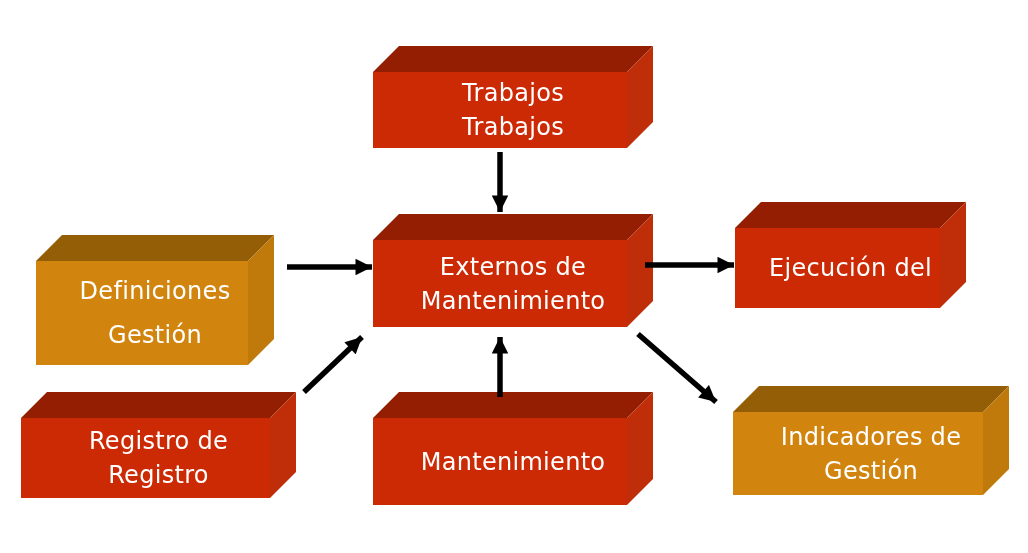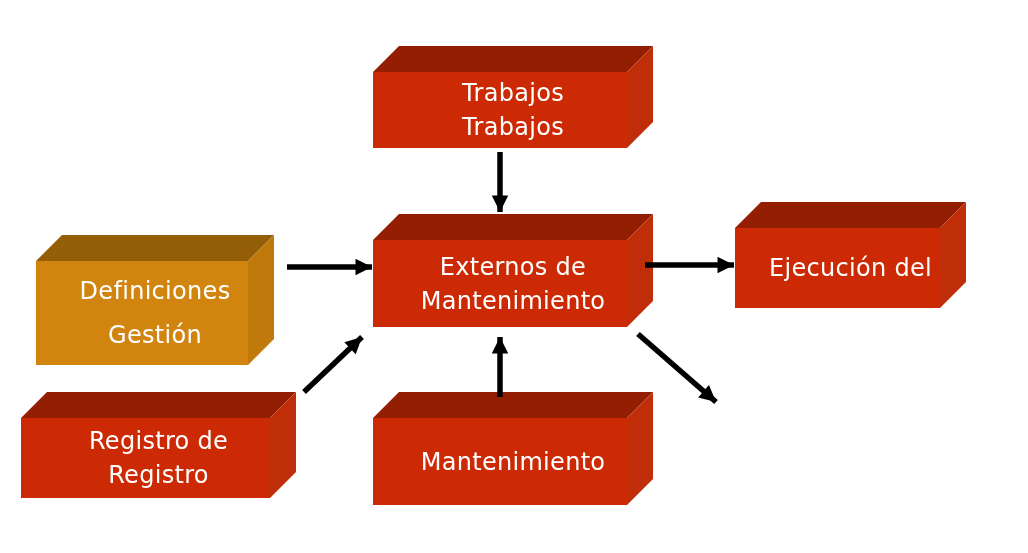--- a/index.html
+++ b/index.html
@@ -95,20 +95,28 @@
   </div>
 
   <div class="box red pos-rutas">
     <div class="face top"></div>
     <div class="face side"></div>
     <div class="face front">
       <span>Mantenimiento</span>
     </div>
   </div>
 
+  <div class="box orange pos-indicadores">
+    <div class="face top"></div>
+    <div class="face side"></div>
+    <div class="face front">
+      <span>Indicadores de</span>
+      <span>Gestión</span>
+    </div>
+  </div>
 
   <svg id="arrows" viewBox="0 0 1028 553">
     <defs>
       <marker id="ah" viewBox="0 0 10 10" refX="10" refY="5" markerWidth="3.2" markerHeight="3" orient="auto-start-reverse">
         <path d="M0,0 L10,5 L0,10 z" fill="#000"></path>
       </marker>
     </defs>
     <line x1="500" y1="152" x2="500" y2="212" marker-end="url(#ah)"></line>
     <line x1="287" y1="267" x2="372" y2="267" marker-end="url(#ah)"></line>
     <line x1="304" y1="392" x2="362" y2="337" marker-end="url(#ah)"></line>

